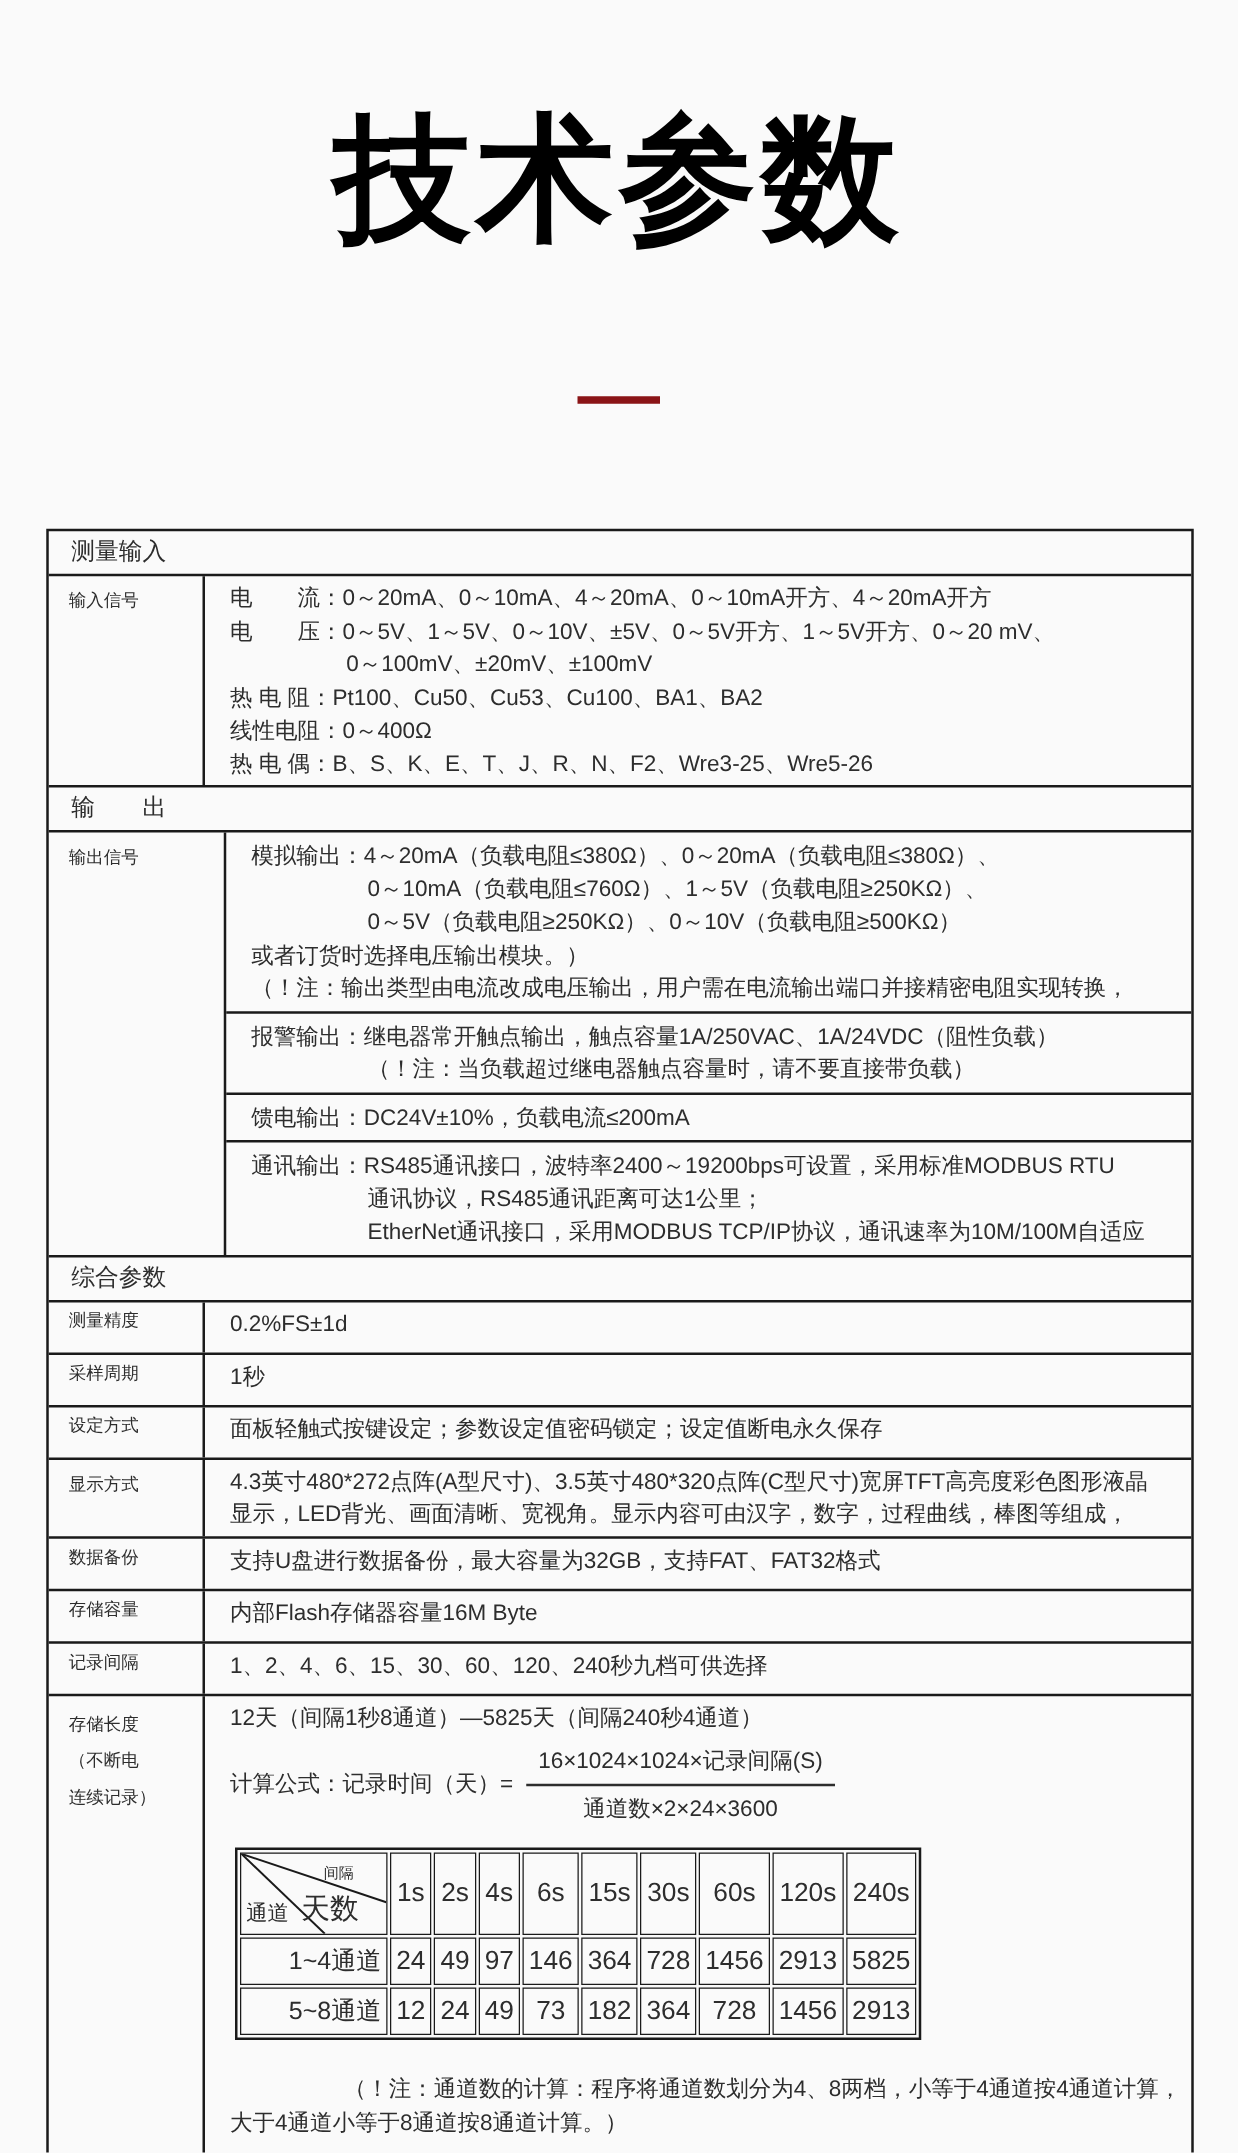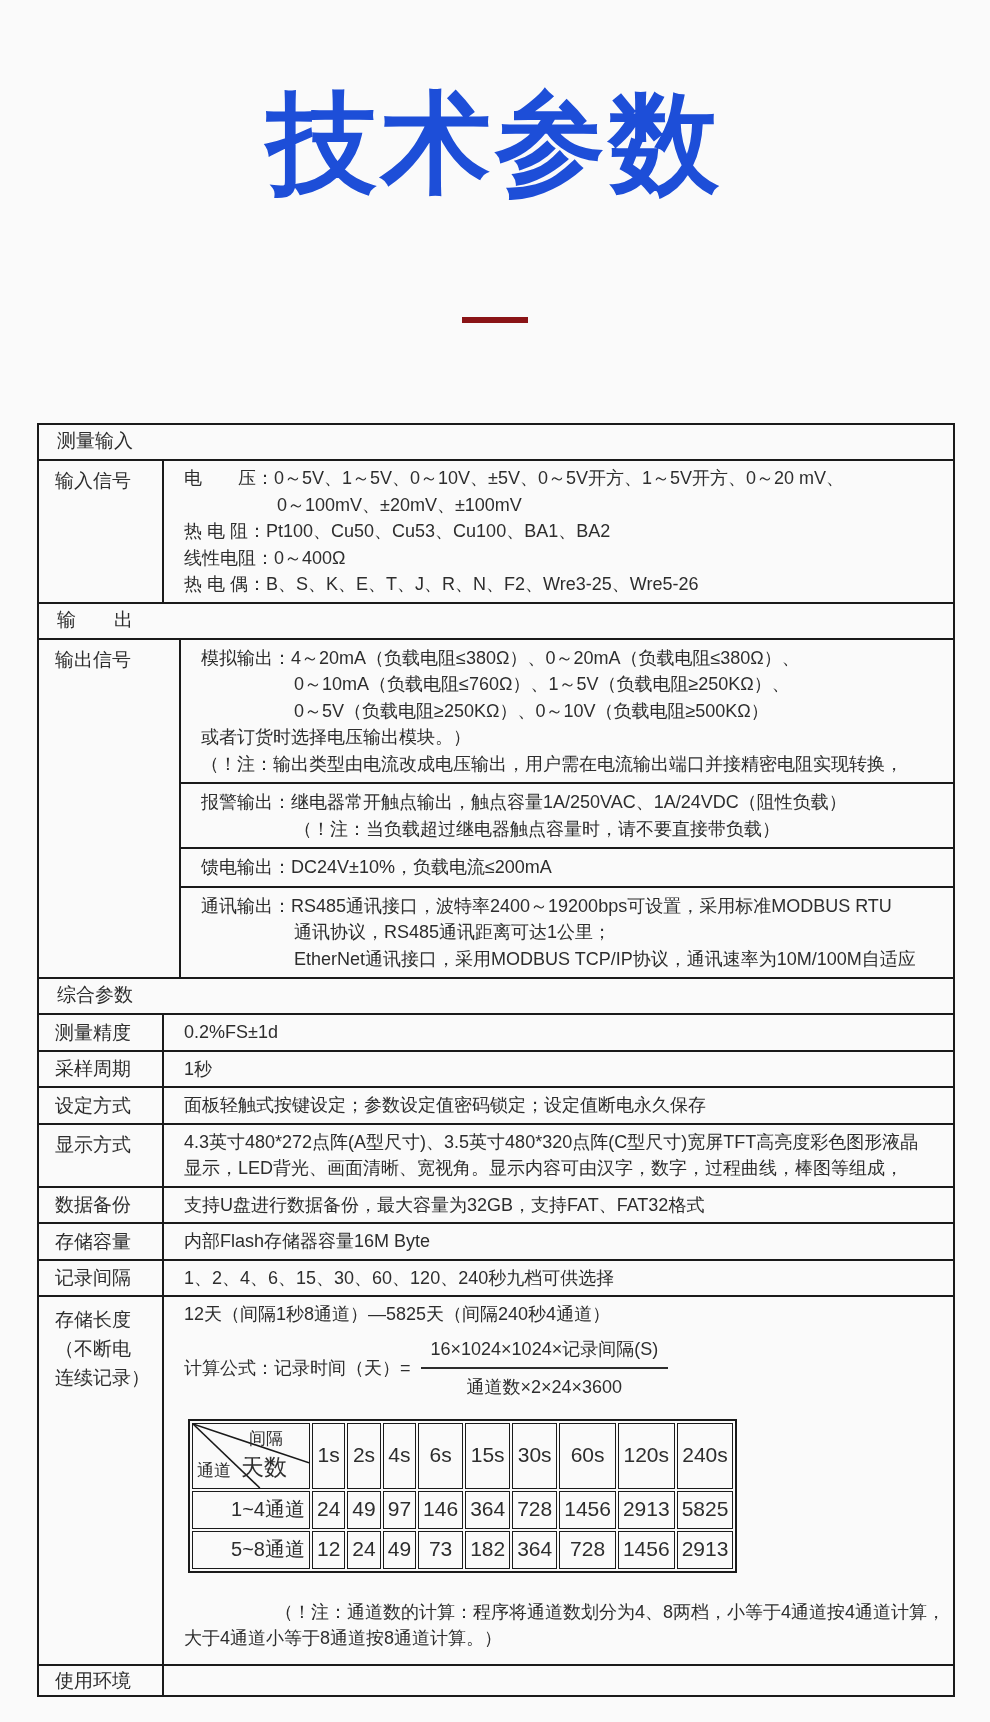--- a/index.html
+++ b/index.html
@@ -9,21 +9,21 @@
     background:#fafafa;
     color:#2d2d2d;
     font-family:"Liberation Sans","DejaVu Sans",sans-serif;
   }
   .title {
     margin:70px 0 0 0;
     text-align:center;
     font-size:110px;
     font-weight:800;
     letter-spacing:4px;
-    color:#1d4ed8;
+    color:#000000;
   }
   .divider {
     width:66px; height:6px;
     background:#8a1416;
     margin:98px auto 0 auto;
   }
   .spec {
     margin:100px 0 0 37px;
     width:918px;
     border:2.5px solid #1a1a1a;
@@ -33,23 +33,23 @@
   .section-row {
     border-top:2px solid #1a1a1a;
     padding:4px 0 4px 18px;
     font-size:19px;
     line-height:26px;
     font-family:Liberation Mono, monospace;
   }
   .section-row.first { border-top:none; }
   .row-label {
     flex:0 0 123px;
-    padding:0 4px 0 16px;
+    padding:0 4px 11px 16px;
     display:flex; align-items:center;
-    font-size:19px;
+    font-size:14px;
     line-height:29px;
   }
   .row-label.top { align-items:flex-start; padding-top:5px; }
   .row-label.multi { display:block; padding-top:8px; }
   .row-content {
     flex:1;
     border-left:2px solid #1a1a1a;
     padding:4px 8px 4px 20px;
     line-height:26.5px;
   }
@@ -74,40 +74,41 @@
     border:1.5px solid #1a1a1a;
     text-align:center;
     font-size:21px;
     padding:0 4px;
     height:38px;
   }
   .days-table tr.hrow td { height:66px; }
   .days-table td.rl { text-align:right; padding-left:8px; font-size:20px; min-width:112px; }
   .corner { position:relative; width:118px; padding:0; }
   .corner svg { position:absolute; left:0; top:0; width:100%; height:100%; }
-  .c-top { position:absolute; top:2px; right:26px; font-size:17px;margin-left:16px; }
+  .c-top { position:absolute; top:2px; right:26px; font-size:12px;margin-left:16px; }
   .c-mid { position:absolute; top:30px; left:48px; font-size:23px; }
   .c-bot { position:absolute; bottom:3px; left:4px; font-size:17px; }
   .note { margin-top:26px; margin-bottom:8px; }
 </style>
 </head>
 <body>
 
 <div class="page">
 
   <h1 class="title">技术参数</h1>
   <div class="divider"></div>
 
   <div class="spec">
 
     <div class="section-row first">测量输入</div>
 
     <div class="row">
       <div class="row-label top">输入信号</div>
       <div class="row-content">
+        <div class="tline">电　　流：0～20mA、0～10mA、4～20mA、0～10mA开方、4～20mA开方</div>
         <div class="tline">电　　压：0～5V、1～5V、0～10V、±5V、0～5V开方、1～5V开方、0～20 mV、</div>
         <div class="tline indent">0～100mV、±20mV、±100mV</div>
         <div class="tline">热 电 阻：Pt100、Cu50、Cu53、Cu100、BA1、BA2</div>
         <div class="tline">线性电阻：0～400Ω</div>
         <div class="tline">热 电 偶：B、S、K、E、T、J、R、N、F2、Wre3-25、Wre5-26</div>
       </div>
     </div>
 
     <div class="section-row">输　　出</div>
 

